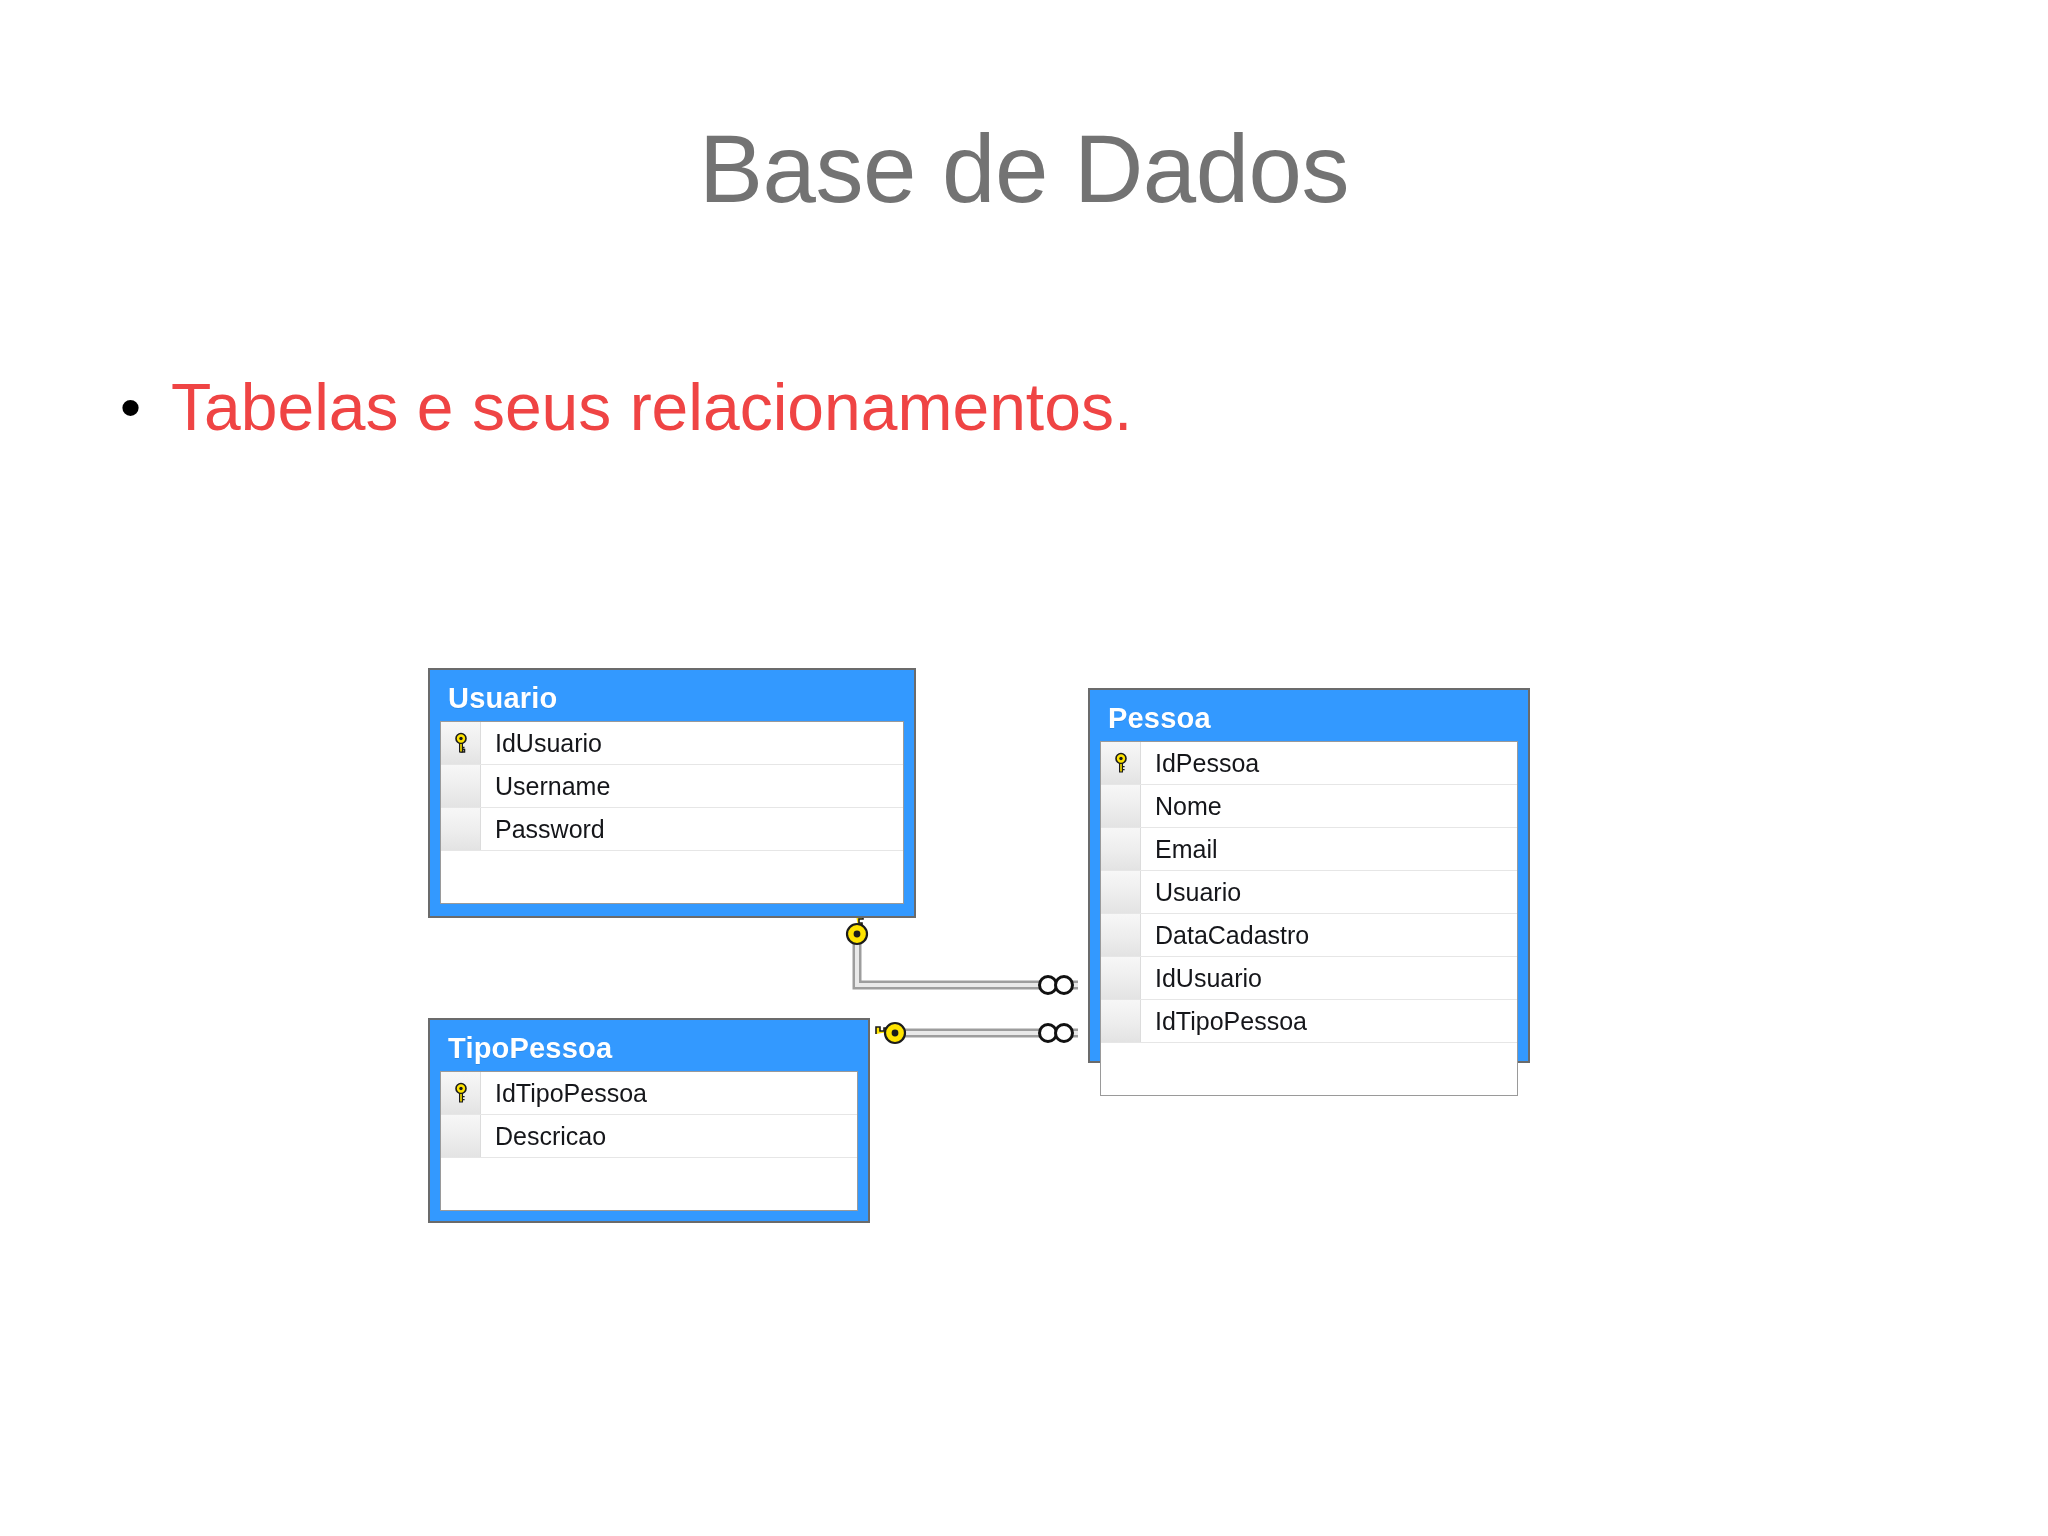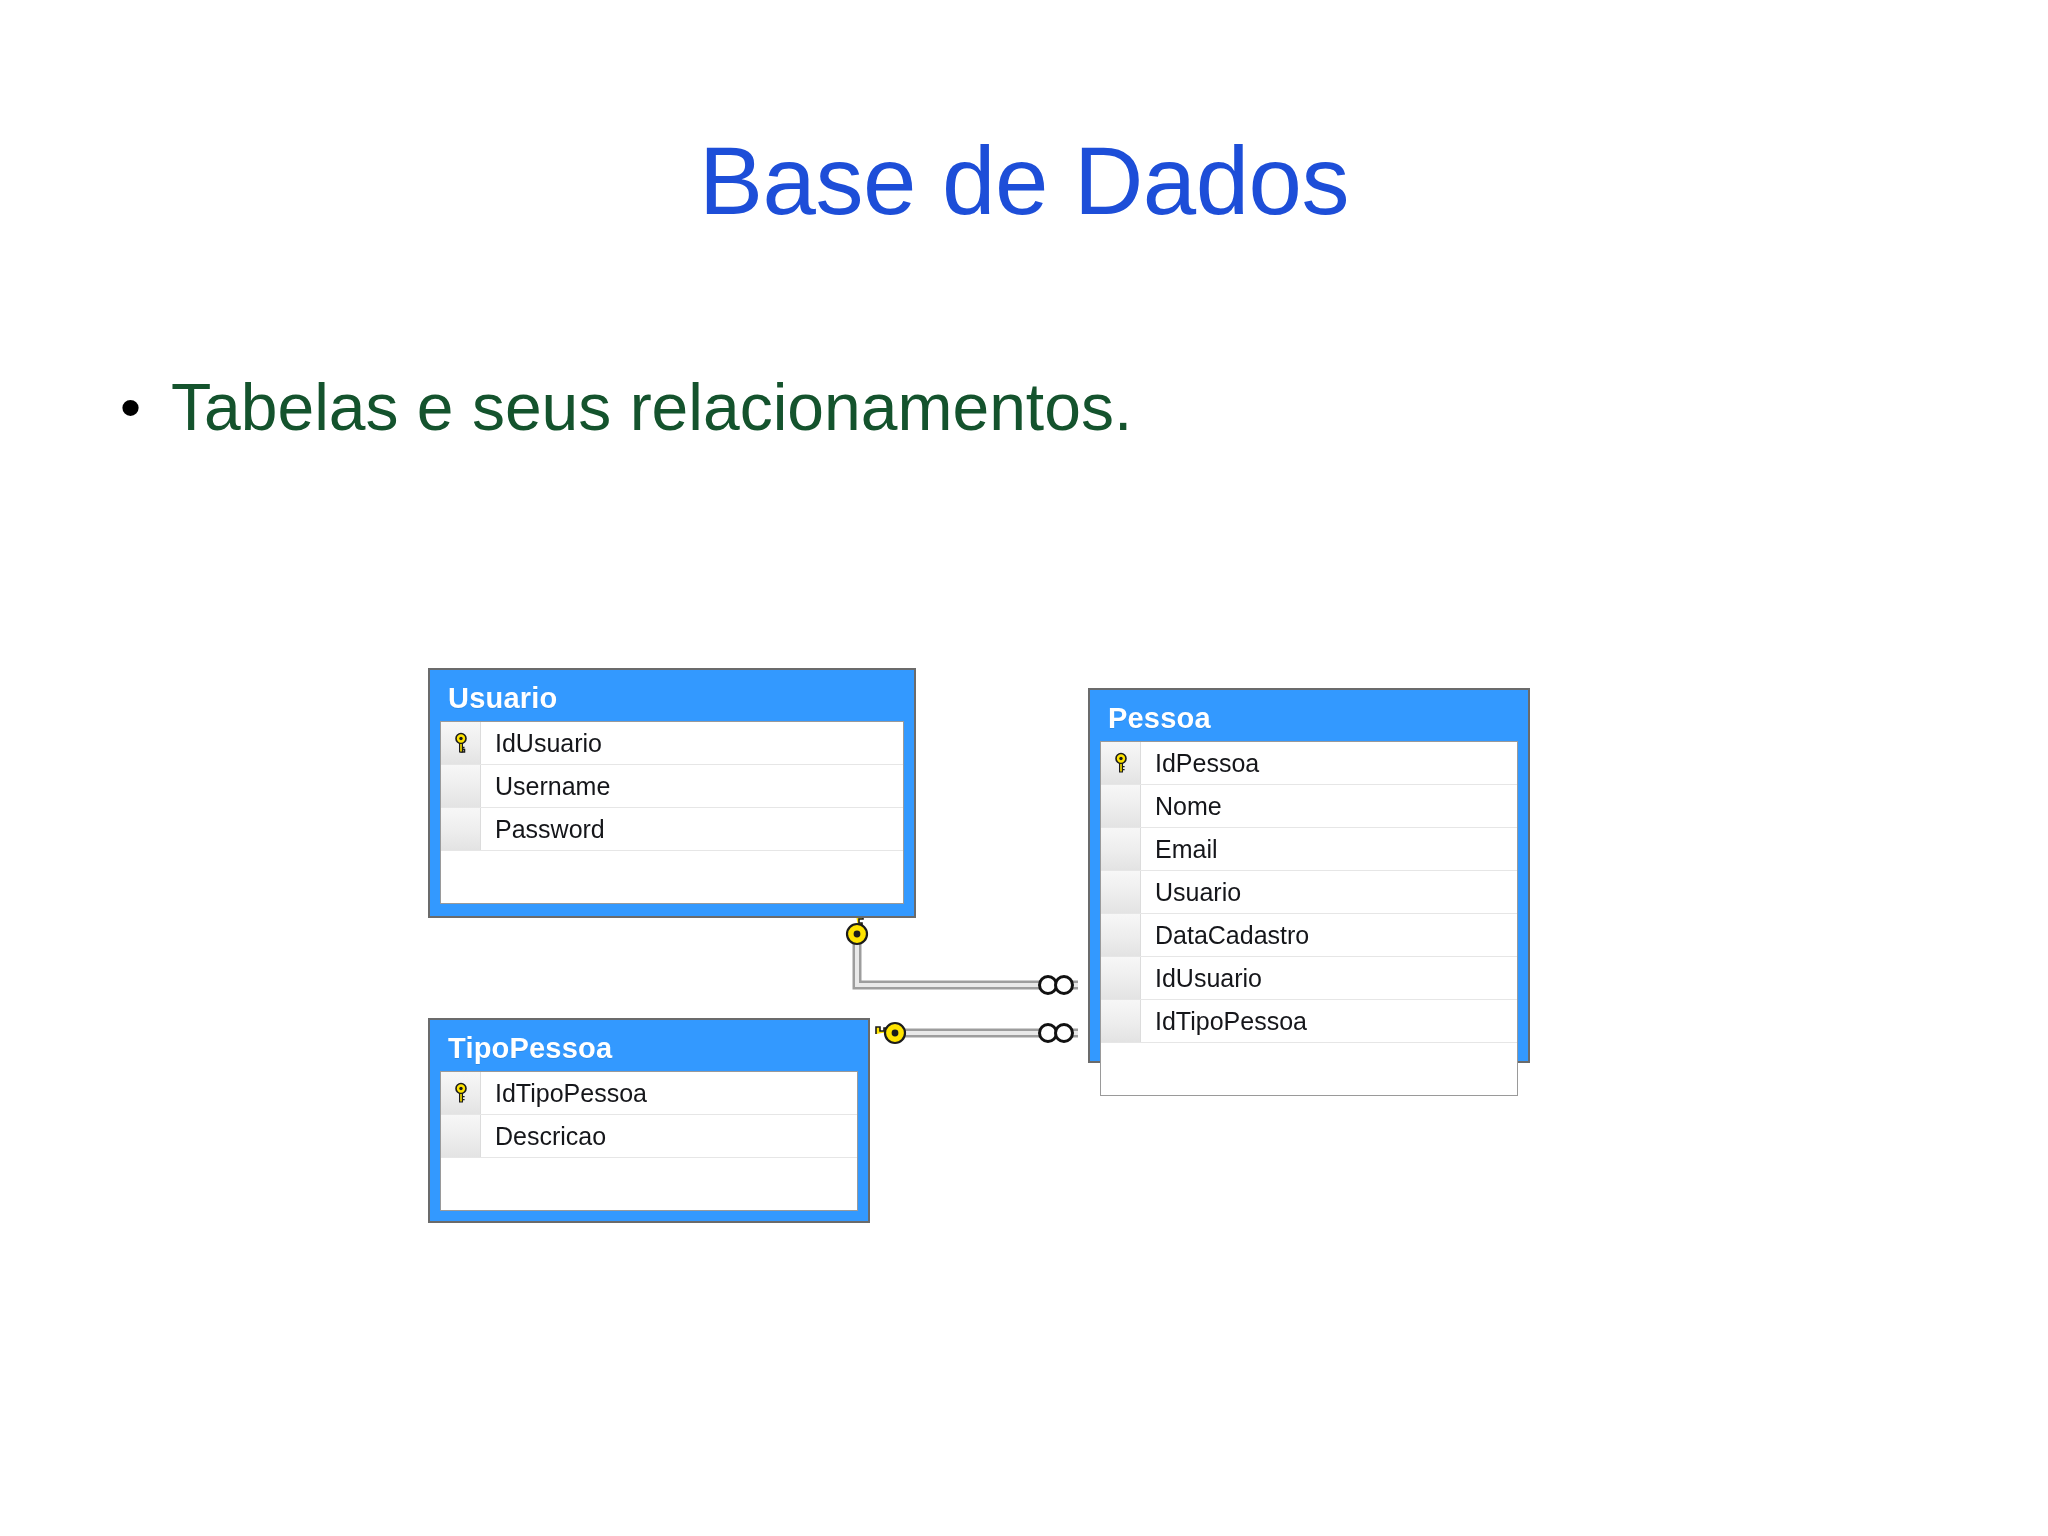--- a/index.html
+++ b/index.html
@@ -12,27 +12,27 @@
     height: 1536px;
     position: relative;
     overflow: hidden;
     font-family: "Liberation Sans", sans-serif;
   }
 
   
   .slide-title {
     position: absolute;
     left: 0;
-    top: 128px;
+    top: 116px;
     width: 2048px;
     text-align: center;
     font-family: "Liberation Sans", sans-serif;
     font-size: 96px;
     font-weight: 400;
-    color: #1d4ed8;
+    color: #737373;
     line-height: 1.1;
     letter-spacing: -0.5px;
     white-space: nowrap;
   }
 
   
   .bullet-row {
     position: absolute;
     left: 120px;
     top: 370px;
@@ -44,21 +44,21 @@
     font-size: 60px;
     line-height: 1;
     color: #000000;
     margin-right: 30px;
     margin-top: 8px;
   }
   .bullet-text {
     font-family: "Liberation Sans", sans-serif;
     font-size: 66px;
     font-weight: 400;
-    color: #14532d;
+    color: #ef4444;
     line-height: 1.15;
     white-space: nowrap;
   }
 
   
   .er-canvas {
     position: absolute;
     left: 0;
     top: 0;
     width: 2048px;

